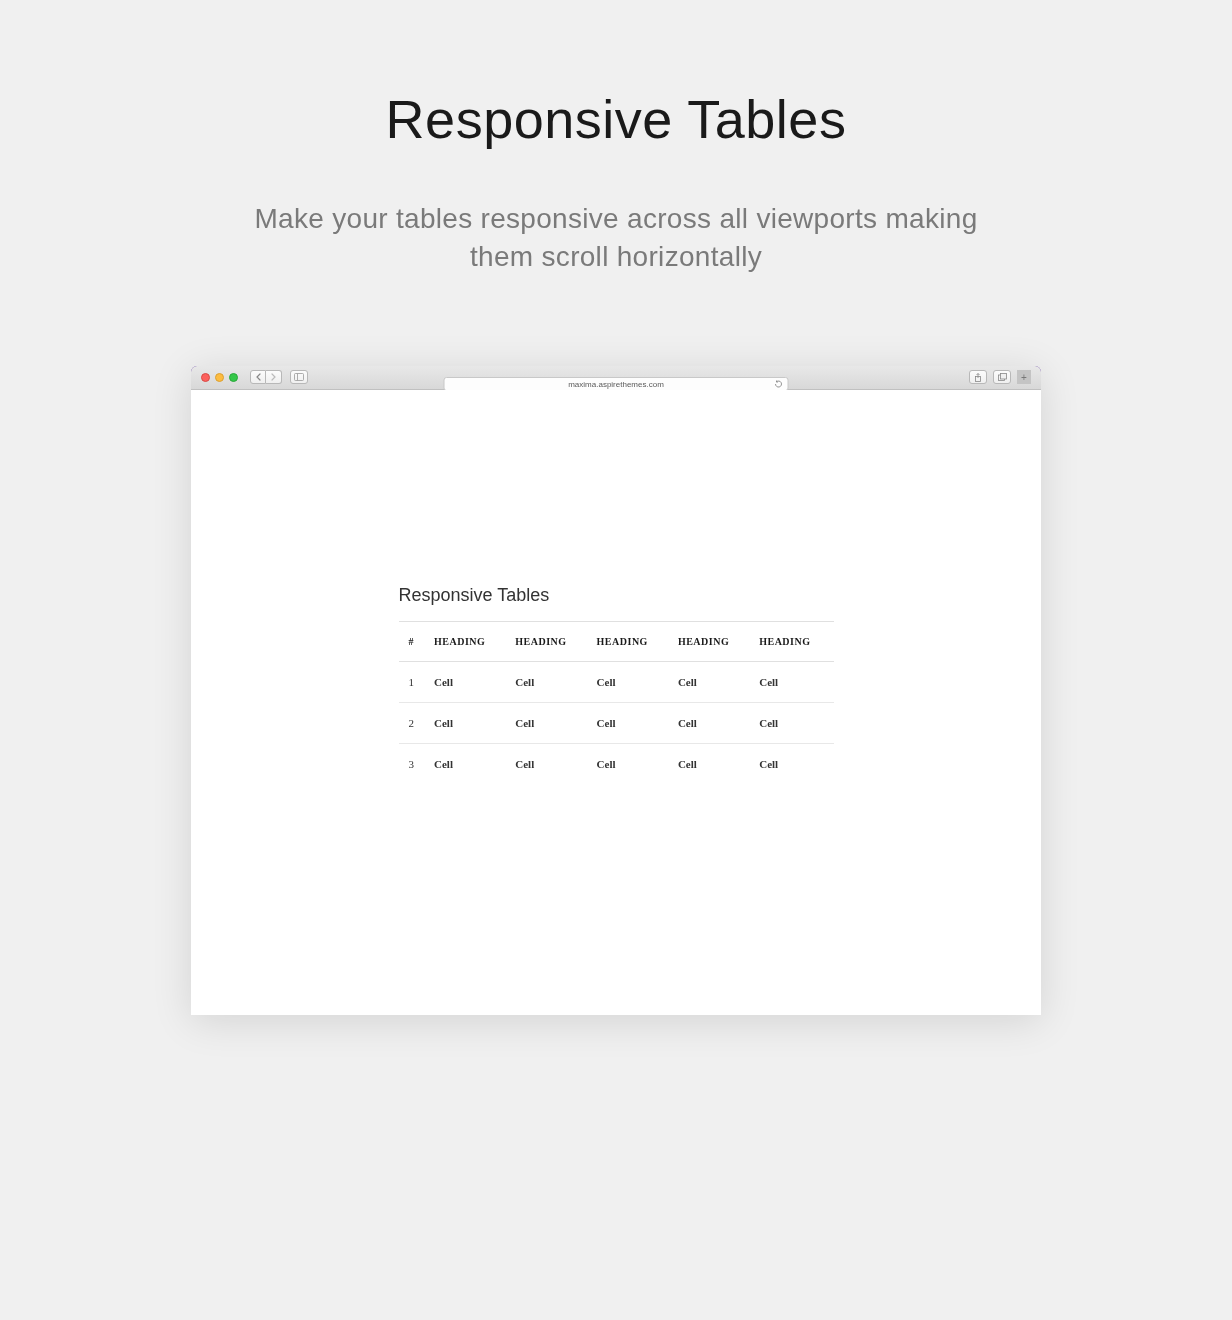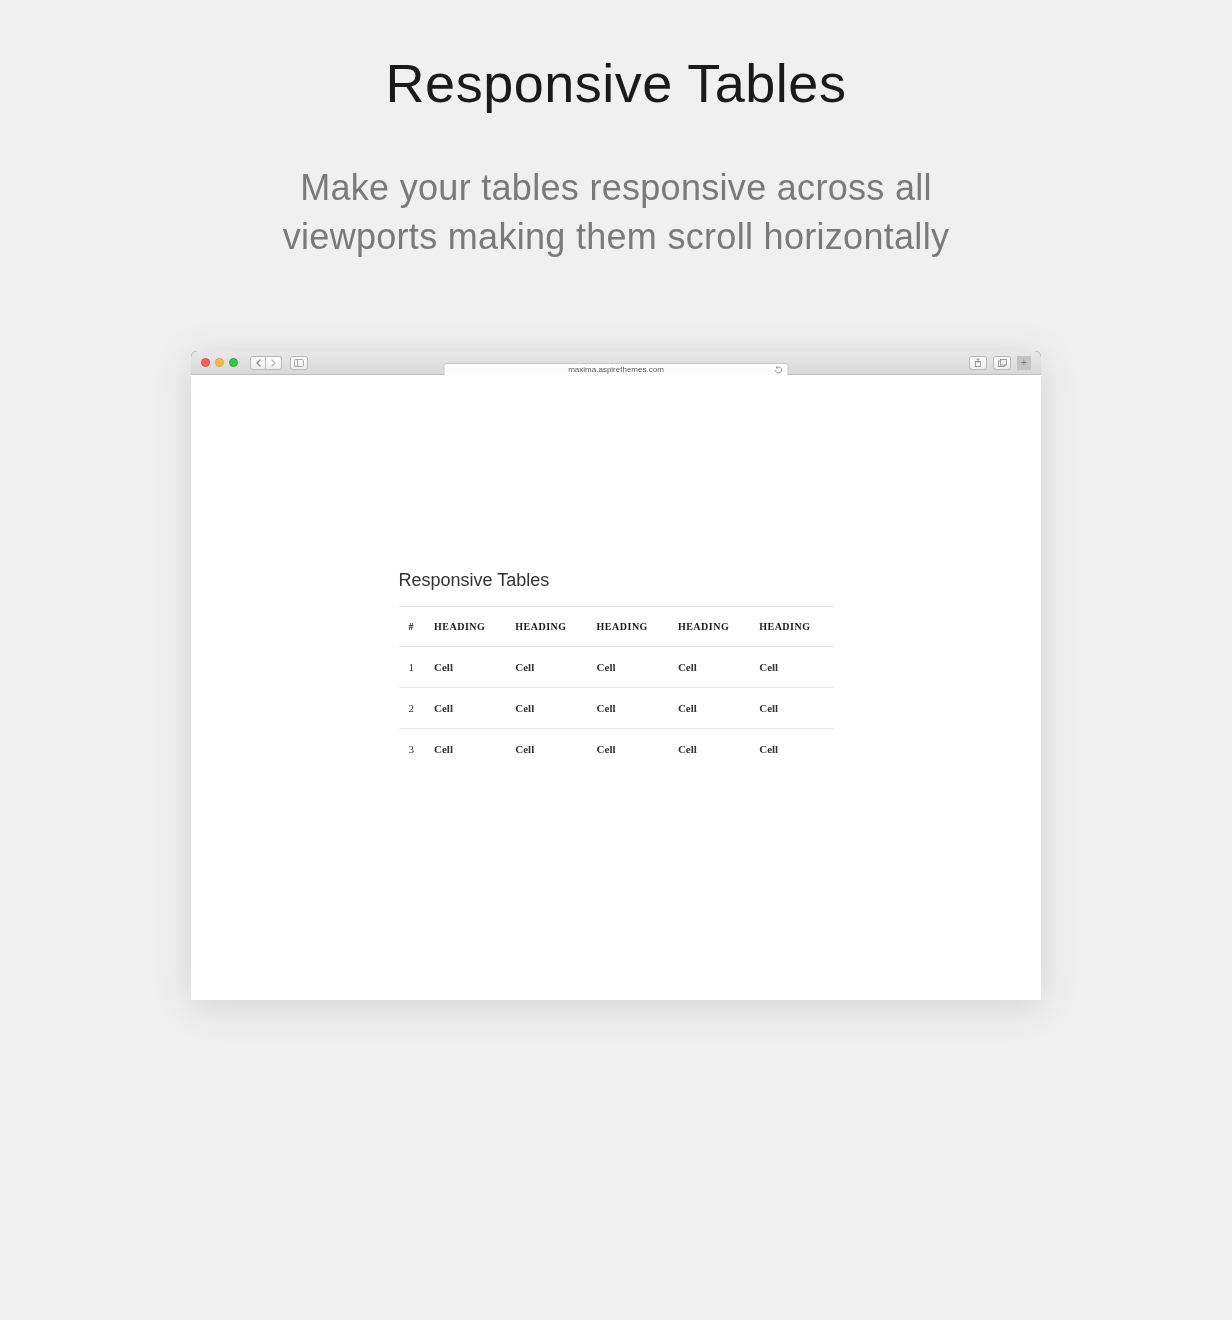--- a/index.html
+++ b/index.html
@@ -10,36 +10,36 @@
 
     body {
       width: 1232px;
       height: 1320px;
       background: #f0f0f0;
       font-family: -apple-system, BlinkMacSystemFont, "Helvetica Neue", Arial, sans-serif;
       overflow: hidden;
     }
 
     .page-container {
-      padding: 52px 0 0;
+      padding: 88px 0 0;
       text-align: center;
     }
 
     .main-title {
       font-family: "Futura", "Century Gothic", "Trebuchet MS", sans-serif;
       font-size: 54px;
       font-weight: 500;
       color: #1a1a1a;
       margin-bottom: 50px;
       letter-spacing: 0.5px;
     }
 
     .subtitle {
       font-family: "Futura", "Century Gothic", "Trebuchet MS", sans-serif;
-      font-size: 36px;
+      font-size: 28px;
       font-weight: 400;
       color: #7a7a7a;
       line-height: 1.35;
       max-width: 780px;
       margin: 0 auto 90px;
       letter-spacing: 0.3px;
     }
 
     
     .browser-window {

